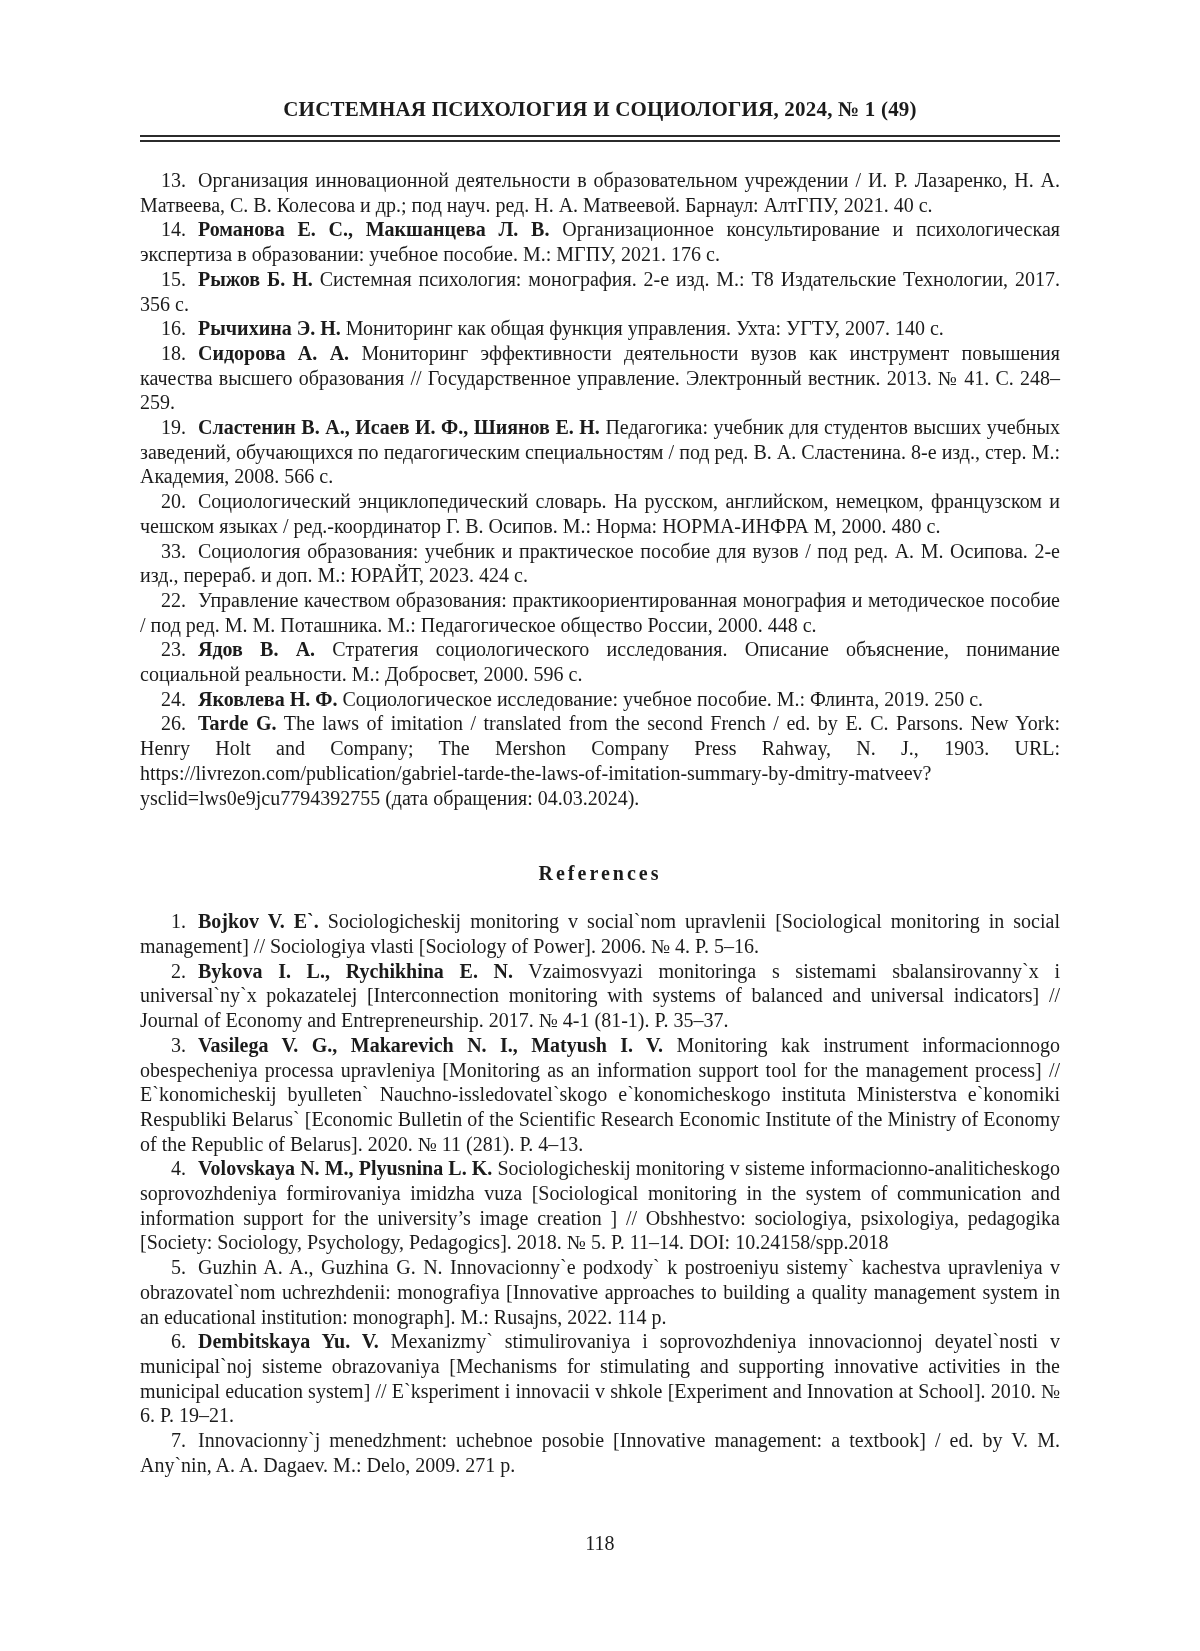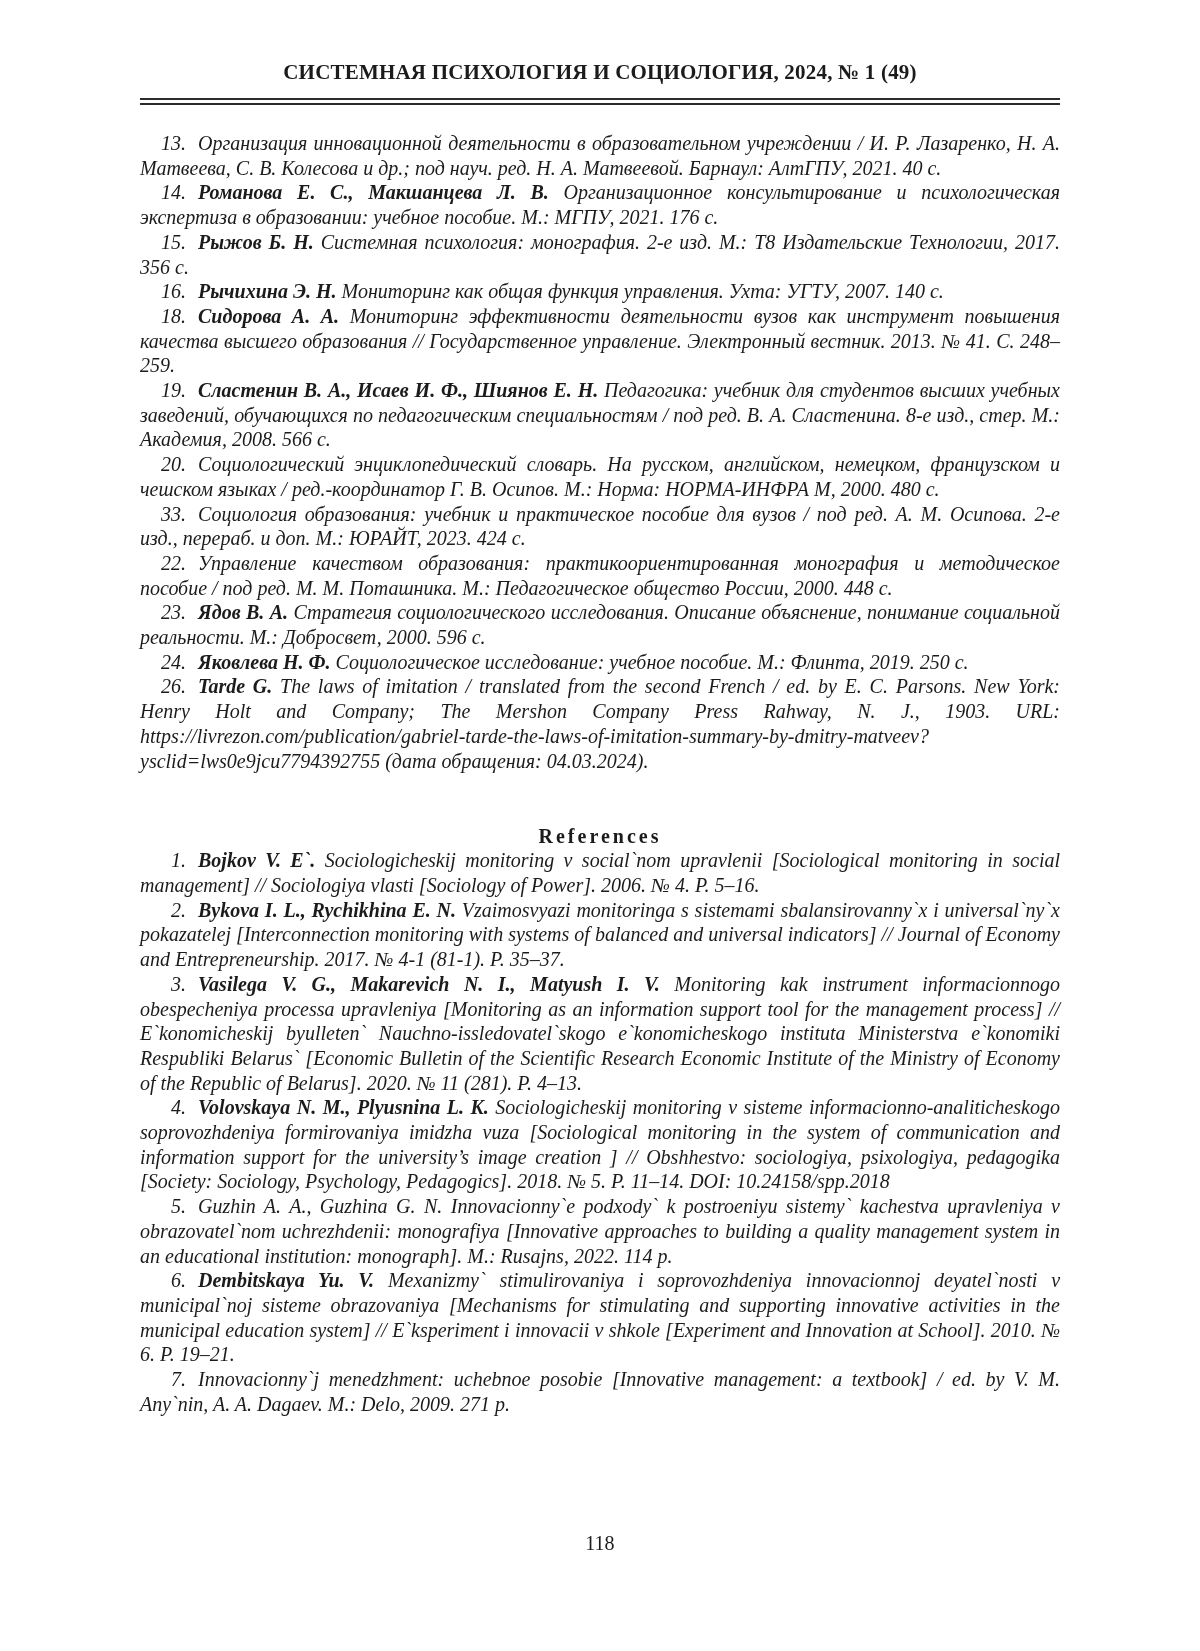--- a/index.html
+++ b/index.html
@@ -12,21 +12,21 @@
   body {
     height: 1651px;
     position: relative;
     overflow: hidden;
   }
   .content {
     margin: 0 140px;
     width: 920px;
   }
   .journal-header {
-    margin-top: 59px;
+    margin-top: 96px;
     text-align: center;
     font-weight: bold;
     font-size: 21px;
     line-height: 26px;
     letter-spacing: 0.2px;
   }
   .double-rule {
     margin-top: 13px;
     height: 7px;
     border-top: 2.5px solid #2b2b2b;
@@ -35,34 +35,34 @@
   .ref-list {
     font-size: 20px;
     line-height: 24.7px;
     text-align: justify;
   }
   .ref-list.first {
     margin-top: 26px;
   }
   .ref-item {
     text-indent: 16px;
-    font-style: italic;
   }
   .ref-num {
     display: inline-block;
     min-width: 30px;
     text-align: right;
     margin-right: 12px;
     text-indent: 0;
   }
   .ref-author {
     font-weight: bold;
   }
   .references-heading {
     margin-top: 52px;
+    margin-bottom: 24px;
     text-align: center;
     font-weight: bold;
     font-size: 20px;
     letter-spacing: 3px;
   }
   .page-number {
     position: absolute;
     top: 1532px;
     left: 0;
     width: 1200px;

